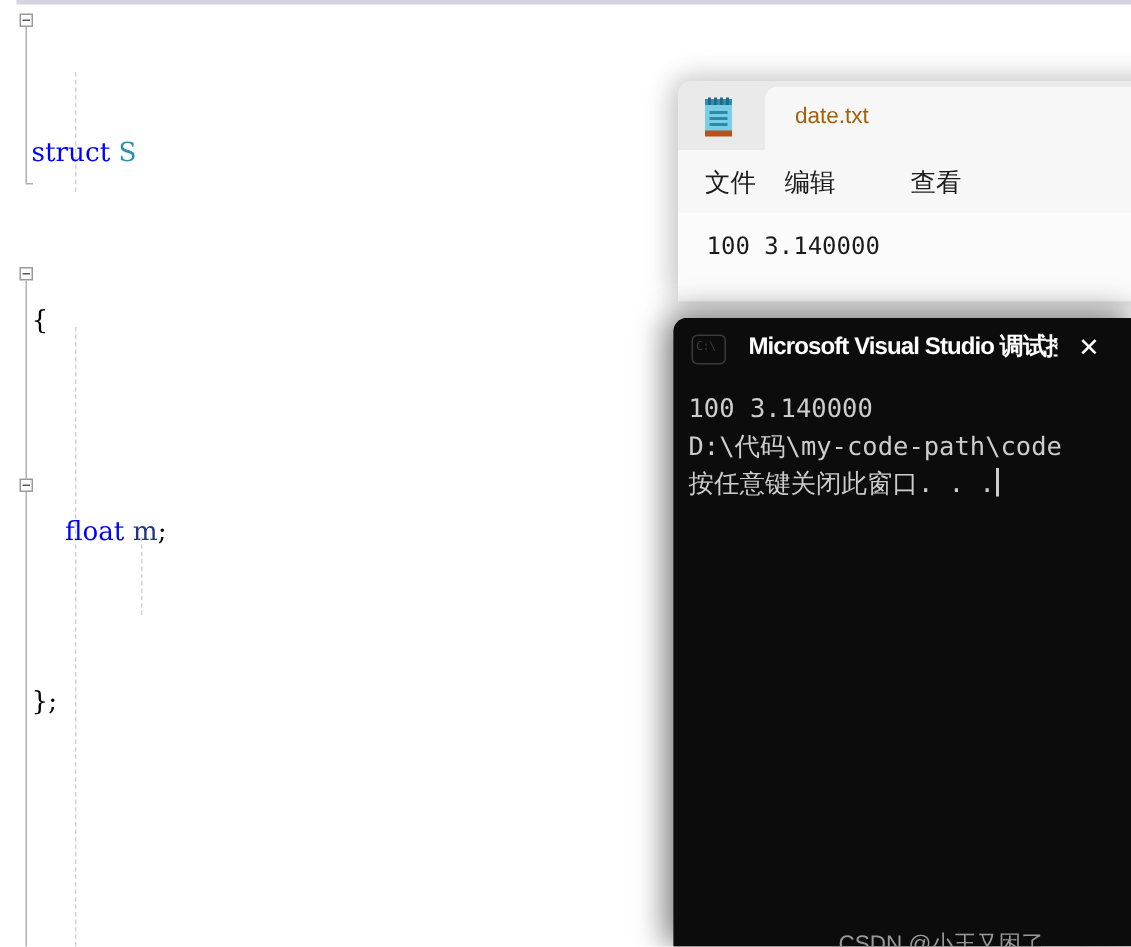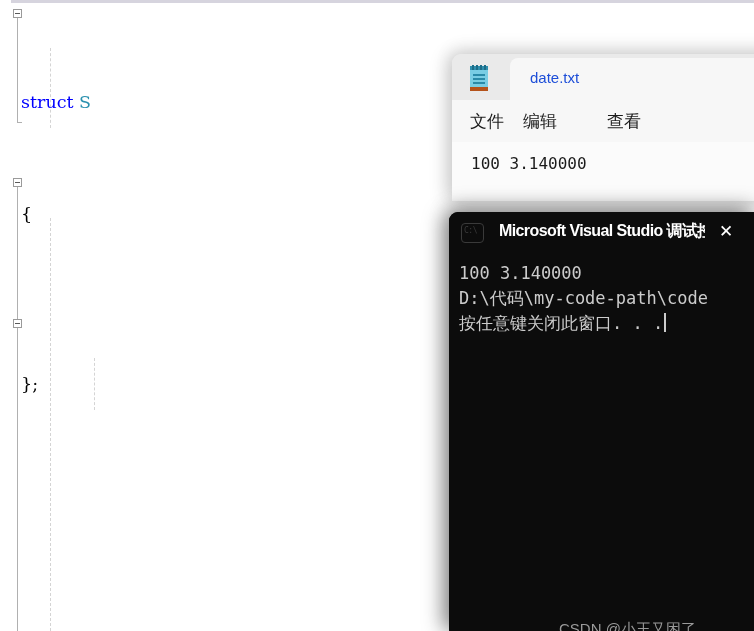--- a/index.html
+++ b/index.html
@@ -84,21 +84,21 @@
   }
   .np-base{
     position:absolute;left:2px;top:21px;width:18px;height:4px;background:#b5531b;
   }
   #notepad-tab{
     position:absolute;left:58px;top:4px;width:260px;height:42px;
     background:#f7f7f7;border-radius:8px 8px 0 0;
   }
   #notepad-tab-label{
     position:absolute;left:20px;top:11px;
-    font-size:15px;color:#1d4ed8;
+    font-size:15px;color:#a16207;
     font-family:"Liberation Sans", sans-serif;
   }
   #notepad-menubar{
     position:absolute;left:0;top:46px;width:330px;height:42px;
     background:#f7f7f7;
     border-bottom:1px solid #e2e2e2;
   }
   .np-menu-item{
     position:absolute;top:10px;font-size:17px;color:#1b1b1b;
     font-family:"Liberation Sans", sans-serif;
@@ -188,20 +188,21 @@
   <div class="indent-guide" style="left:39px;top:218px;height:413px;"></div>
   <div class="indent-guide" style="left:83px;top:358px;height:52px;"></div>
 
   <div id="code-area">
 
     <div class="code-line"><span class="kw">struct</span><span class="plain"> </span><span class="type">S</span></div>
 
     <div class="code-line"><span class="punc">{</span></div>
 
 
+    <div class="code-line"><span class="plain">    </span><span class="kw">float</span><span class="plain"> </span><span class="var">m</span><span class="punc">;</span></div>
 
     <div class="code-line"><span class="punc">};</span></div>
 
     
 
     
 
     
 
     

